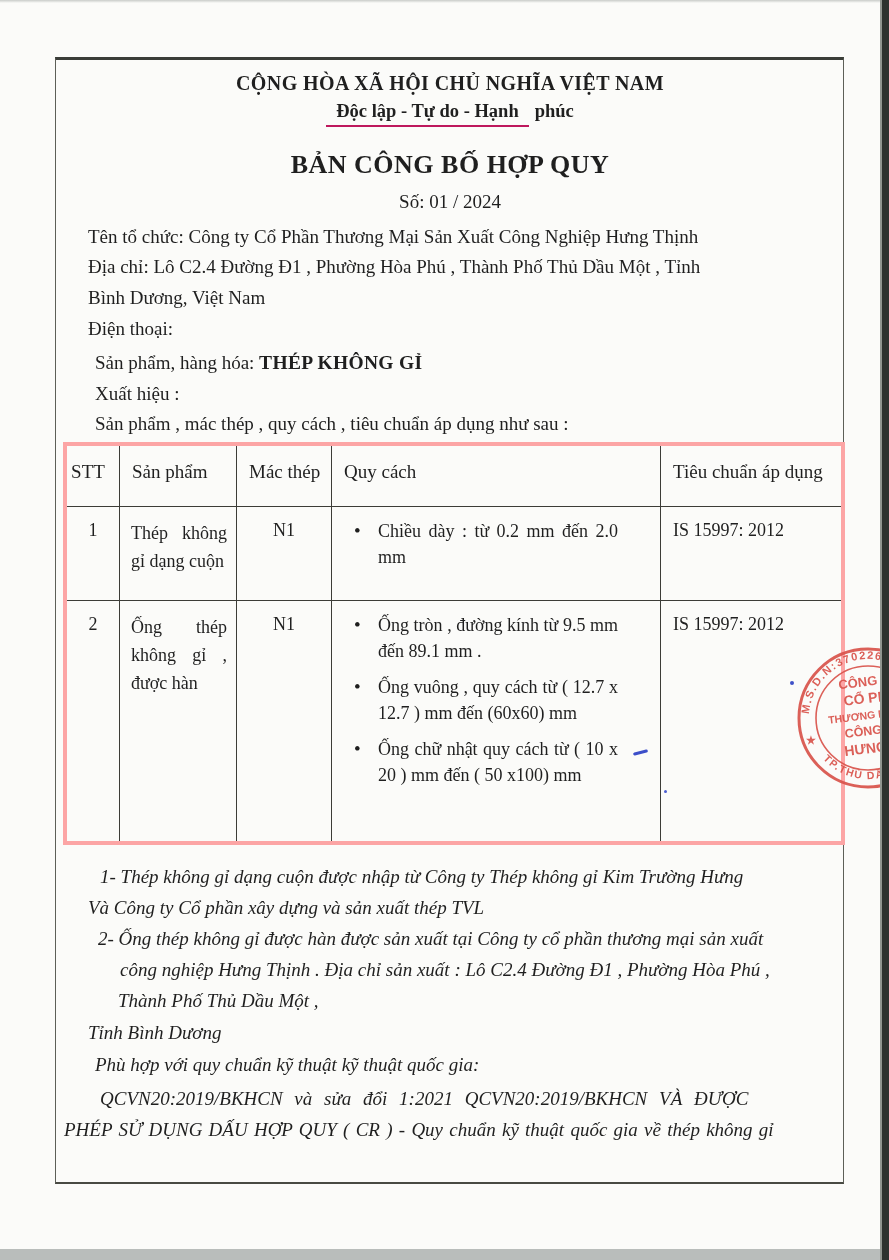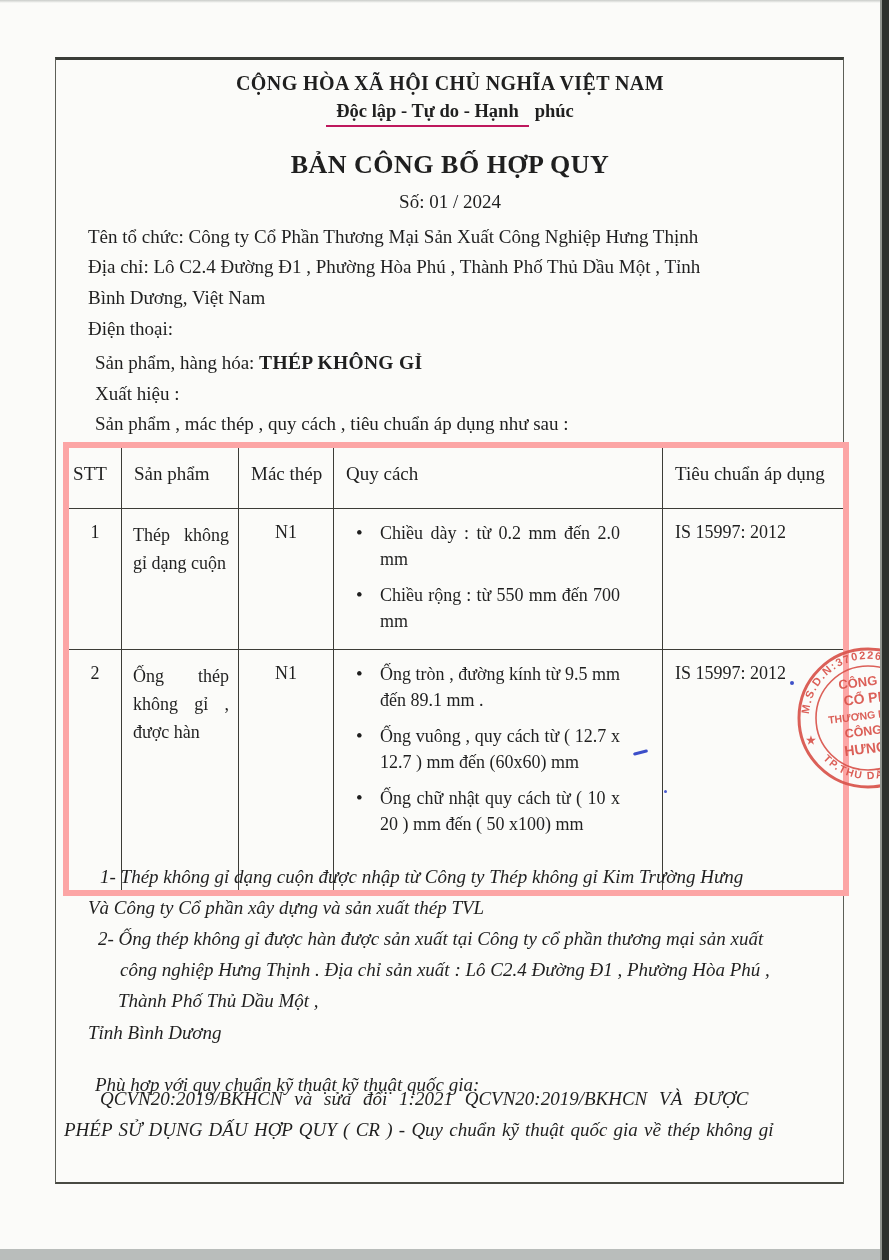--- a/index.html
+++ b/index.html
@@ -45,21 +45,21 @@
   .l-phone  { left:88px; top:318px; }
   .l-prod   { left:95px; top:352px; }
   .l-prod b { font-size:19.5px; letter-spacing:.3px; }
   .l-brand  { left:95px; top:383px; }
   .l-intro  { left:95px; top:413px; }
 
   
   .tbl {
     left:63px; top:442px; width:774px;
     display:grid; grid-template-columns:53px 117px 95px 329px 180px;
-    border:6px solid #fca5a5; box-sizing:content-box; background:transparent;
+    border:4px solid #fca5a5; box-sizing:content-box; background:transparent;
   }
   .cell { border-right:1.5px solid #3c3c37; border-bottom:1.5px solid #3c3c37;
           box-sizing:border-box; font-size:18px; }
   .cell.last { border-right:none; }
   .th   { height:61px; padding:15px 10px 0 12px; font-size:19px; }
   .th-stt { text-align:center; padding-left:0; }
   .r1 { min-height:94px; }
   .r2 { min-height:240px; border-bottom:none; }
   .c-stt { text-align:center; padding-top:13px; }
   .c-name{ padding:13px 9px 0 11px; text-align:justify; line-height:1.55; }
@@ -70,21 +70,21 @@
   .qitem::before { content:"•"; position:absolute; left:-24px; top:-1px; font-size:19px; }
 
   
   .note { position:absolute; font-size:19px; white-space:nowrap;font-style:italic; }
   .n1  { left:100px; top:866px; }
   .n2  { left:88px;  top:897px; }
   .n3  { left:98px;  top:928px; }
   .n4  { left:120px; top:959px; }
   .n5  { left:118px; top:990px; }
   .n6  { left:88px;  top:1022px; }
-  .n7  { left:95px;  top:1054px;margin-top:20px; }
+  .n7  { left:95px;  top:1054px; }
   .n8  { left:100px; top:1088px; word-spacing:7px; }
   .n9  { left:64px;  top:1119px; word-spacing:1.5px; }
 
   
   .stamp { left:786px; top:636px; width:164px; height:164px; opacity:.92; z-index:45; }
   .stamp text { font-family:"Liberation Sans", sans-serif; font-weight:bold; fill:#d9534b; }
 </style>
 </head>
 <body>
 
@@ -119,21 +119,20 @@
   <div class="cell th">Mác thép</div>
   <div class="cell th">Quy cách</div>
   <div class="cell th last">Tiêu chuẩn áp dụng</div>
 
   <div class="cell r1 c-stt">1</div>
   <div class="cell r1 c-name">Thép không gỉ dạng cuộn</div>
   <div class="cell r1 c-mark">N1</div>
   <div class="cell r1">
     <div class="qlist">
       <div class="qitem">Chiều dày : từ 0.2 mm đến 2.0 mm</div>
-      <div class="qitem">Chiều rộng : từ 550 mm đến 700 mm</div>
     </div>
   </div>
   <div class="cell r1 c-std last">IS 15997: 2012</div>
 
   <div class="cell r2 c-stt">2</div>
   <div class="cell r2 c-name">Ống thép không gỉ , được hàn</div>
   <div class="cell r2 c-mark">N1</div>
   <div class="cell r2">
     <div class="qlist">
       <div class="qitem">Ống tròn , đường kính từ 9.5 mm đến 89.1 mm .</div>

